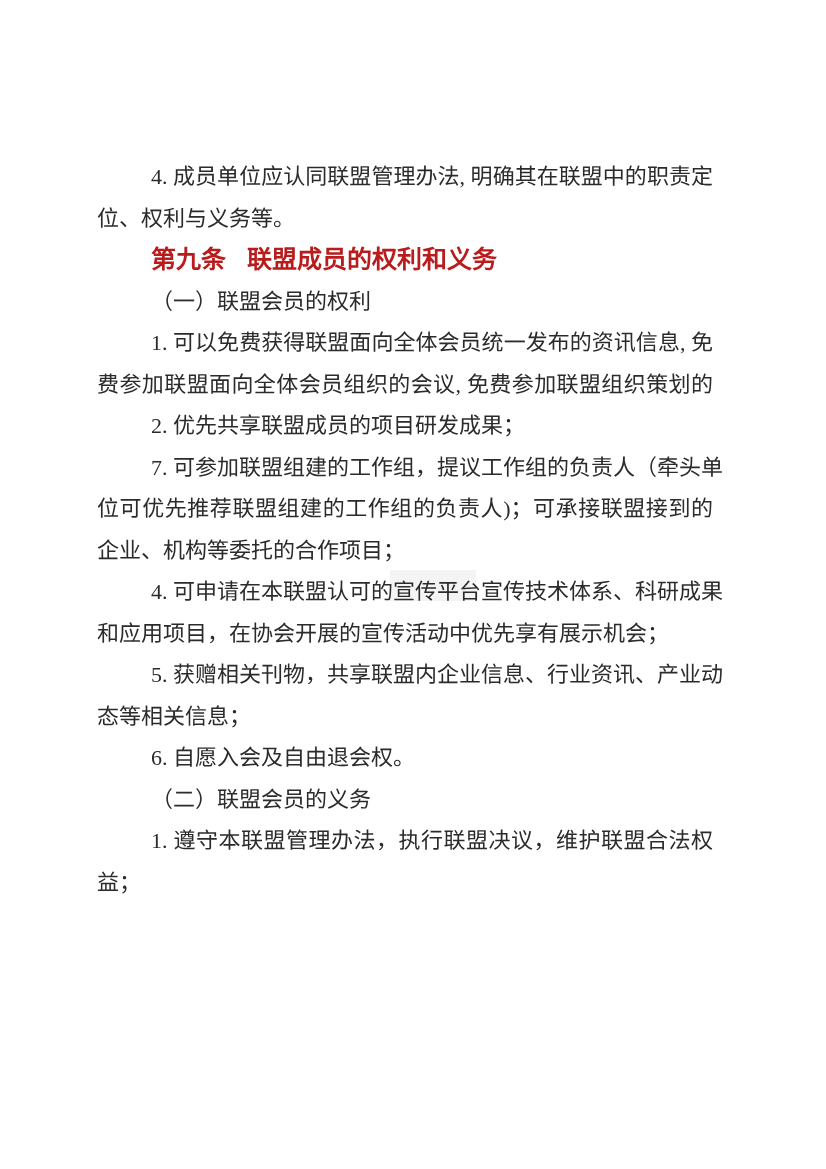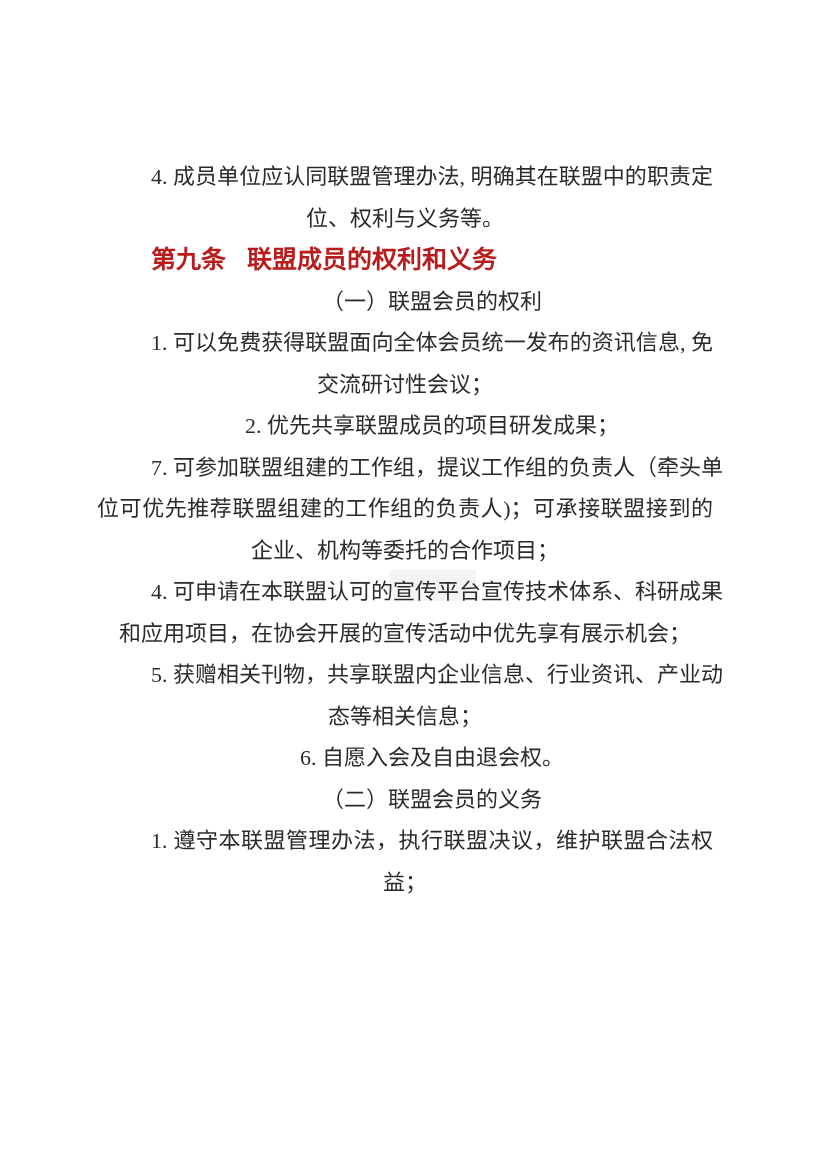--- a/index.html
+++ b/index.html
@@ -22,21 +22,21 @@
     z-index: 1;
   }
   .para { margin: 0; padding: 0; }
   .line {
     font-family: "Liberation Serif", "DejaVu Serif", serif;
     font-size: 22px;
     line-height: 41.5px;
     height: 41.5px;
     color: #2b2b2b;
     white-space: nowrap;
-    text-align: center;
+    text-align: left;
   }
   .line.first { padding-left: 54px; }
   .line.full {
     text-align: justify;
     text-align-last: justify;
   }
   .heading {
     font-family: "DejaVu Sans", "Liberation Sans", sans-serif;
     font-weight: 700;
     font-size: 25px;
@@ -66,21 +66,21 @@
       <div class="para">
         <div class="line first full">4. 成员单位应认同联盟管理办法, 明确其在联盟中的职责定</div>
         <div class="line">位、权利与义务等。</div>
       </div>
       <div class="heading"><span class="num">第九条</span><span class="title">联盟成员的权利和义务</span></div>
       <div class="para">
         <div class="line first">（一）联盟会员的权利</div>
       </div>
       <div class="para">
         <div class="line first full">1. 可以免费获得联盟面向全体会员统一发布的资讯信息, 免</div>
-        <div class="line">交流研讨性会议；</div>
+        <div class="line full">费参加联盟面向全体会员组织的会议, 免费参加联盟组织策划的</div>
       </div>
       <div class="para">
         <div class="line first">2. 优先共享联盟成员的项目研发成果；</div>
       </div>
       <div class="para">
         <div class="line first full">7. 可参加联盟组建的工作组，提议工作组的负责人（牵头单</div>
         <div class="line full">位可优先推荐联盟组建的工作组的负责人)；可承接联盟接到的</div>
         <div class="line">企业、机构等委托的合作项目；</div>
       </div>
       <div class="para">

